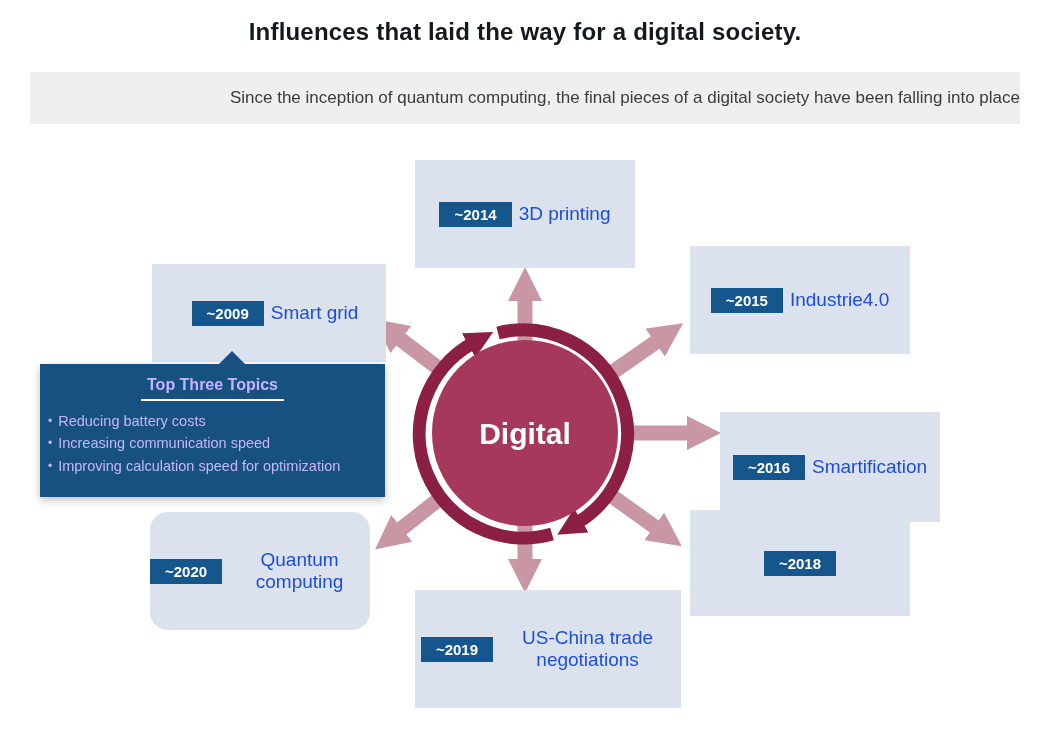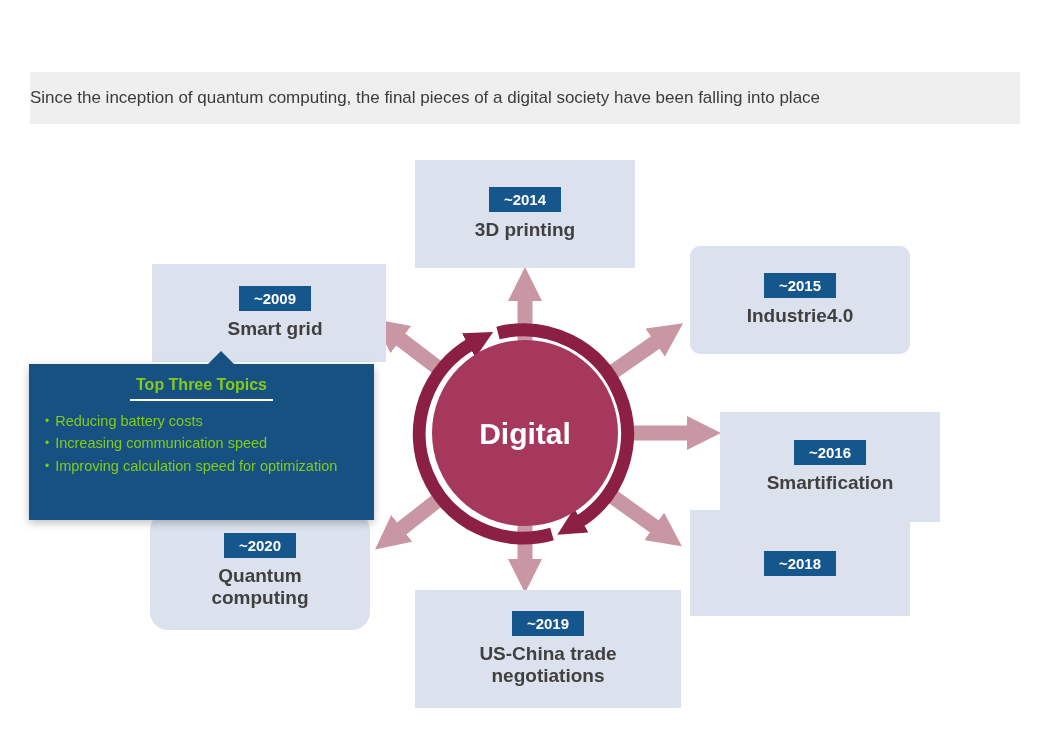--- a/index.html
+++ b/index.html
@@ -22,86 +22,86 @@
     color: #14181f;
     letter-spacing: 0.2px;
   }
   .subtitle-bar {
     position: absolute;
     left: 30px; top: 72px;
     width: 990px; height: 52px;
     background: #efeff0;
     display: flex;
     align-items: center;
-    justify-content: flex-start;
+    justify-content: flex-end;
   }
   .subtitle {
     margin: 0;
     font-size: 17px;
     color: #3b3b3b;
   }
   .node {
     position: absolute;
     background: #dbe2ee;
     display: flex;
-    flex-direction: column;
+    flex-direction: row;
     align-items: center;
     justify-content: center;
     gap: 7px;
   }
   .badge {
     background: #15568d;
     color: #ffffff;
     font-weight: bold;
     font-size: 15px;
     padding: 4px 15px;
   }
   .label {
-    font-weight: bold;
+    font-weight: normal;
     font-size: 19px;
-    color: #404040;
+    color: #1d4ed8;
     text-align: center;
     line-height: 1.15;
   }
   .n0 { left: 415px; top: 160px; width: 220px; height: 108px; }
-  .n1 { left: 690px; top: 246px; width: 220px; height: 108px; border-radius: 10px; }
+  .n1 { left: 690px; top: 246px; width: 220px; height: 108px; }
   .n2 { left: 720px; top: 376px; width: 220px; height: 110px; margin-top: 36px; }
   .n3 { left: 690px; top: 510px; width: 220px; height: 106px; align-items: center; }
   .n4 { left: 415px; top: 590px; width: 266px; height: 118px; }
   .n5 { left: 150px; top: 512px; width: 220px; height: 118px; border-radius: 18px; }
   .n6 { left: 152px; top: 264px; width: 222px; height: 98px; padding-left: 12px; }
   .n4 .label { max-width: 175px; }
   .n5 .label { max-width: 145px; }
   .callout {
     position: absolute;
-    left: 29px; top: 364px;
-    width: 345px; height: 156px;
+    left: 40px; top: 364px;
+    width: 345px; height: 133px;
     background: #175181;
-    color: #84cc16;
+    color: #c4b5fd;
     box-shadow: 0 3px 8px rgba(0,0,0,0.25);
   }
   .callout-pointer {
     position: absolute;
     top: -13px; left: 178px;
     width: 0; height: 0;
     border-left: 14px solid transparent;
     border-right: 14px solid transparent;
     border-bottom: 14px solid #175181;
   }
   .callout-title-row { text-align: center; margin-top: 12px; }
   .callout-title {
     display: inline-block;
     font-weight: bold;
     font-size: 16px;
     border-bottom: 2px solid #ffffff;
     padding: 0 6px 5px;
   }
   .callout-list {
     list-style: none;
-    margin: 9px 12px 0;
+    margin: 9px 4px 0;
     padding: 0 12px 0 4px;
   }
   .callout-list li {
     font-size: 14.5px;
     line-height: 1.55;
     white-space: nowrap;
   }
   .callout-list li::before {
     content: "\2022";
     font-size: 12px;
@@ -113,20 +113,21 @@
     position: absolute;
     left: 0; top: 0;
     pointer-events: none;
   }
 </style>
 </head>
 <body>
 
 <div class="page">
 
+  <h1 class="title">Influences that laid the way for a digital society.</h1>
 
   <div class="subtitle-bar">
     <p class="subtitle">Since the inception of quantum computing, the final pieces of a digital society have been falling into place</p>
   </div>
 
   <svg class="arrows" width="1050" height="730" viewBox="0 0 1050 730">
     <defs>
       <marker id="mpink" markerUnits="userSpaceOnUse" markerWidth="34" markerHeight="34" refX="1" refY="17" orient="auto">
         <path d="M0,0 L34,17 L0,34 Z" fill="#c996a3"></path>
       </marker>

